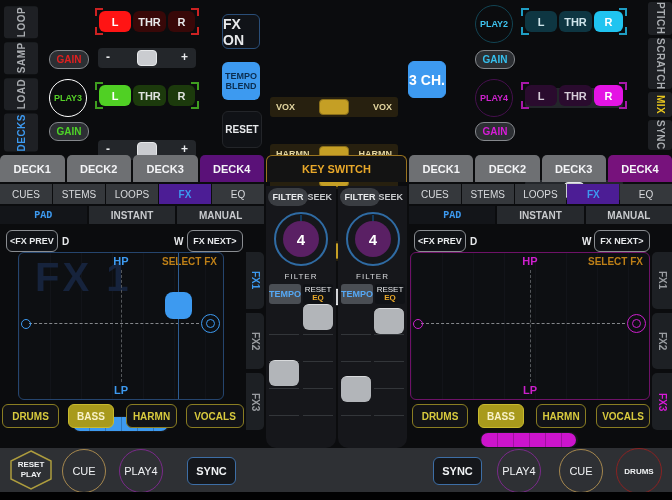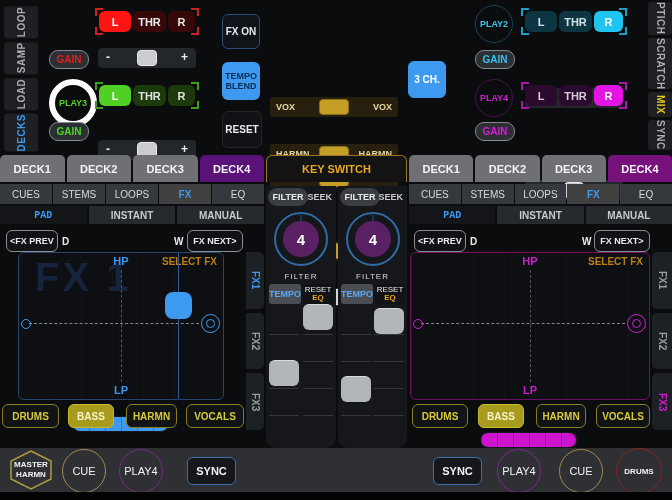--- a/index.html
+++ b/index.html
@@ -10,30 +10,30 @@
   .vflip{writing-mode:vertical-rl;transform:rotate(180deg);}
   .vtext{writing-mode:vertical-rl;}
   .railtab{background:#1e2024;color:#aaadb1;font-size:10px;font-weight:bold;letter-spacing:.5px;border-radius:3px;}
   .circle-btn{border-radius:50%;}
   .chbtn{border-radius:6px;font-size:11px;font-weight:bold;height:100%;}
   .gainbtn{border-radius:9px;background:#2c2f33;border:1px solid #85888c;font-size:10px;font-weight:bold;}
   .hslider{background:#23262a;border-radius:4px;position:relative;}
   .hslider .pm{position:absolute;top:2px;font-size:12px;font-weight:bold;color:#e8eaec;}
   .sknob{position:absolute;left:50%;transform:translateX(-50%);top:2px;bottom:2px;width:20px;
          background:#caccd0;border:1px solid #e6e8ea;border-radius:4px;box-sizing:border-box;}
-  .sq{background:#101318;border:1px solid #2a4e78;border-radius:6px;color:#e8eaec;font-size:10px;font-weight:bold;text-align:center;box-sizing:border-box;}
+  .sq{background:#101318;border:1px solid #2a4e78;border-radius:6px;color:#e8eaec;font-size:14px;font-weight:bold;text-align:left;box-sizing:border-box;}
   .goldslider{background:#27200f;border-radius:3px;position:relative;color:#e3d6a0;font-size:9px;font-weight:bold;}
   .gknob{position:absolute;left:50%;transform:translateX(-50%);width:30px;background:#c59f25;border:1px solid #8a6f1a;border-radius:4px;box-sizing:border-box;}
   .grayslider{background:#2b2d31;border-radius:3px;position:relative;color:#dfe2e5;font-size:10px;font-weight:bold;}
   .grayknob{position:absolute;left:50%;transform:translateX(-50%);width:26px;top:1px;bottom:1px;background:#d2d4d7;border:1px solid #eceeef;border-radius:4px;box-sizing:border-box;}
   .decktab{background:#6e7073;color:#f4f5f7;font-size:11px;font-weight:bold;border-radius:5px 5px 0 0;}
   .decktab.actl{background:#5a1178;}
   .decktab.actr{background:#77127c;}
   .subtab{background:#35383c;color:#d8dadd;font-size:10px;}
-  .subtab.sel{background:#404040;color:#3d9af0;font-weight:bold;}
+  .subtab.sel{background:#4c1d95;color:#3d9af0;font-weight:bold;}
   .modetab{background:#26292d;color:#c8cacd;font-size:10px;font-weight:bold;}
   .modetab.sel{background:#131519;color:#3d9af0;font-family:Liberation Mono, monospace;}
   .outbtn{border:1px solid #8a8d91;border-radius:6px;color:#e8eaec;font-size:9px;font-weight:bold;background:#101216;box-sizing:border-box;}
   .wetdry{background:#15171b;border-radius:8px;position:relative;overflow:hidden;}
   .wdfill{position:absolute;inset:1px 2px 1px 1px;border-radius:7px;
           background-image:repeating-linear-gradient(90deg,rgba(0,0,0,.22) 0 1px,transparent 1px 16px);}
   .xypad{border:1px solid #25456e;border-radius:6px;background-color:#0d0f12;box-sizing:border-box;
          background-image:repeating-linear-gradient(90deg,#121419 0 1px,transparent 1px 31px);}
   .wm{font-size:40px;font-weight:bold;letter-spacing:3px;}
   .fxtab{background:#1d2024;color:#9a9da1;font-size:10px;font-weight:bold;border-radius:0 5px 5px 0;writing-mode:vertical-rl;}
@@ -87,21 +87,21 @@
       <div class="chbtn flexc" style="flex:1;background:#380808;color:#e8eaec;">R</div>
     </div>
   </div>
   <div class="abs gainbtn flexc" style="left:49px;top:50px;width:38px;height:17px;color:#e02020;">GAIN</div>
   <div class="abs hslider" style="left:98px;top:48px;width:98px;height:20px;">
     <span class="pm" style="left:8px;">-</span>
     <span class="pm" style="right:8px;">+</span>
     <div class="sknob"></div>
   </div>
 
-  <div class="abs circle-btn flexc" style="left:49px;top:79px;width:36px;height:36px;border:6px solid #ffffff;color:#55d028;font-size:9px;font-weight:bold;">PLAY3</div>
+  <div class="abs circle-btn flexc" style="left:49px;top:79px;width:36px;height:36px;border:1px solid #ffffff;color:#55d028;font-size:9px;font-weight:bold;">PLAY3</div>
   <div class="abs brk" style="left:99px;top:85px;width:96px;height:21px;--bc:#3f9e1f;">
     <div class="brk2"></div>
     <div style="display:flex;gap:2px;height:100%;">
       <div class="chbtn flexc" style="width:32px;background:#50d024;color:#fff;">L</div>
       <div class="chbtn flexc" style="width:33px;background:#1c3a0c;color:#dfe3df;">THR</div>
       <div class="chbtn flexc" style="flex:1;background:#1c3a0c;color:#dfe3df;">R</div>
     </div>
   </div>
   <div class="abs gainbtn flexc" style="left:49px;top:122px;width:38px;height:17px;color:#4ed428;">GAIN</div>
   <div class="abs hslider" style="left:98px;top:120px;width:98px;height:20px;">
@@ -310,21 +310,21 @@
     <div class="ftrack" style="left:36px;top:122px;height:134px;"></div>
     <div class="fhandle" style="left:3px;top:190px;"></div>
     <div class="fhandle" style="left:36px;top:122px;"></div>
   </div>
 
   <div class="abs" style="left:0;top:448px;width:672px;height:44px;background:#2e3034;"></div>
 
   <svg class="abs" style="left:8px;top:450px;" width="46" height="40" viewBox="0 0 46 40">
     <polygon points="23,1 43,11 43,29 23,39 3,29 3,11" fill="none" stroke="#ad9c3e" stroke-width="1.5"></polygon>
   </svg>
-  <div class="abs flexc" style="left:8px;top:450px;width:46px;height:40px;font-size:8px;font-weight:bold;text-align:center;color:#f0f2f4;line-height:1.2;">MASTER HARMN</div>
+  <div class="abs flexc" style="left:8px;top:450px;width:46px;height:40px;font-size:8px;font-weight:bold;text-align:center;color:#f0f2f4;line-height:1.2;">RESET PLAY</div>
 
   <div class="abs circbtn flexc" style="left:62px;top:449px;width:44px;height:44px;border:1px solid #a5874e;">CUE</div>
   <div class="abs circbtn flexc" style="left:119px;top:449px;width:44px;height:44px;border:1px solid #7a2a8a;">PLAY4</div>
   <div class="abs syncbtn flexc" style="left:187px;top:457px;width:49px;height:28px;">SYNC</div>
 
   <div class="abs syncbtn flexc" style="left:433px;top:457px;width:49px;height:28px;">SYNC</div>
   <div class="abs circbtn flexc" style="left:497px;top:449px;width:44px;height:44px;border:1px solid #7a2a8a;">PLAY4</div>
   <div class="abs circbtn flexc" style="left:559px;top:449px;width:44px;height:44px;border:1px solid #a5874e;">CUE</div>
   <div class="abs circbtn flexc" style="left:616px;top:448px;width:46px;height:46px;border:1px solid #8a2222;font-size:8px;font-weight:bold;">DRUMS</div>
 

